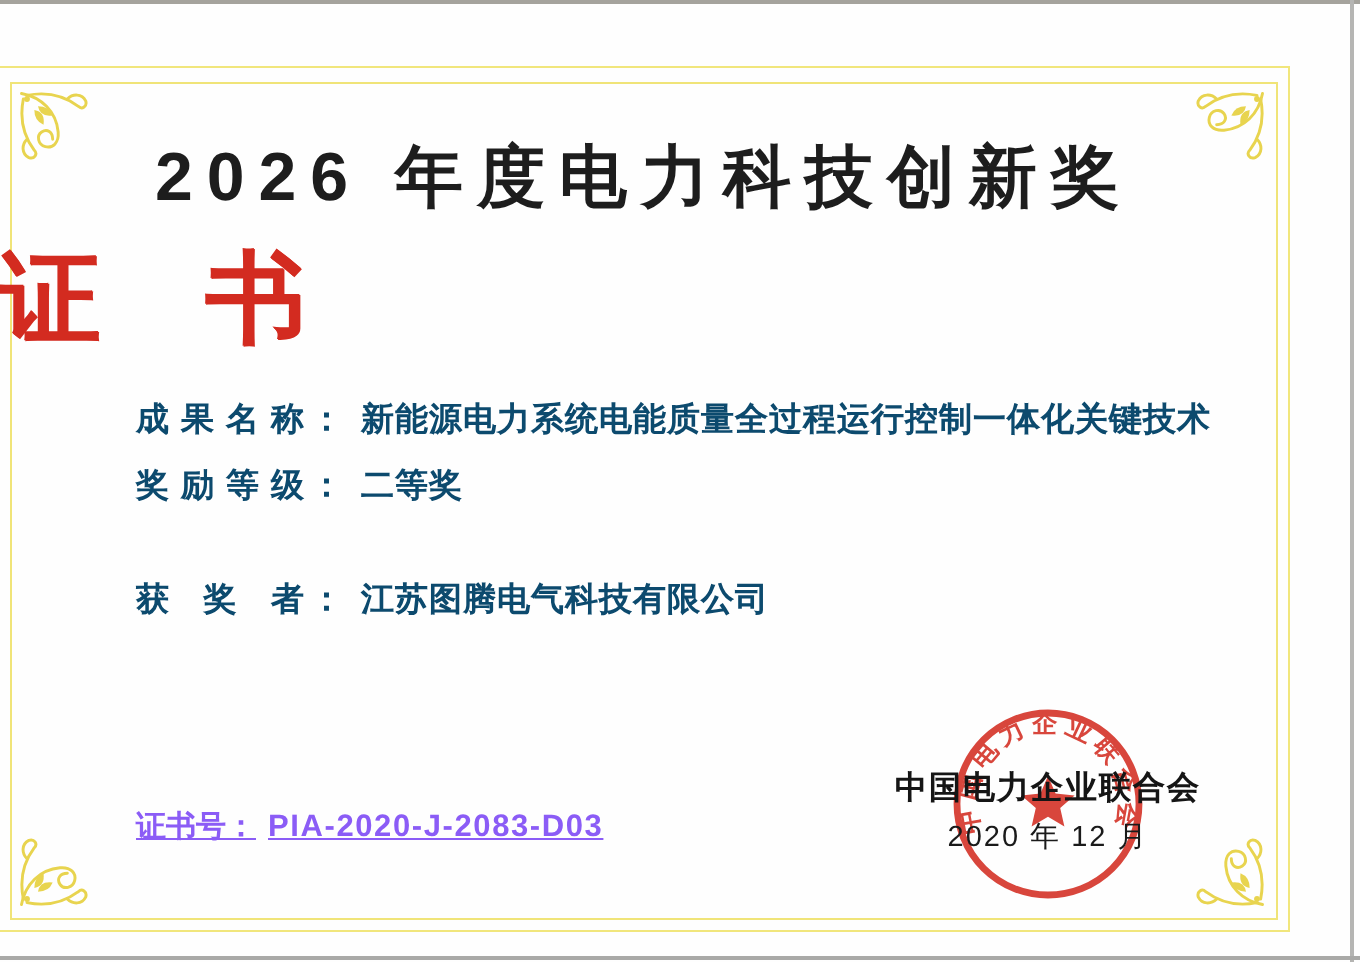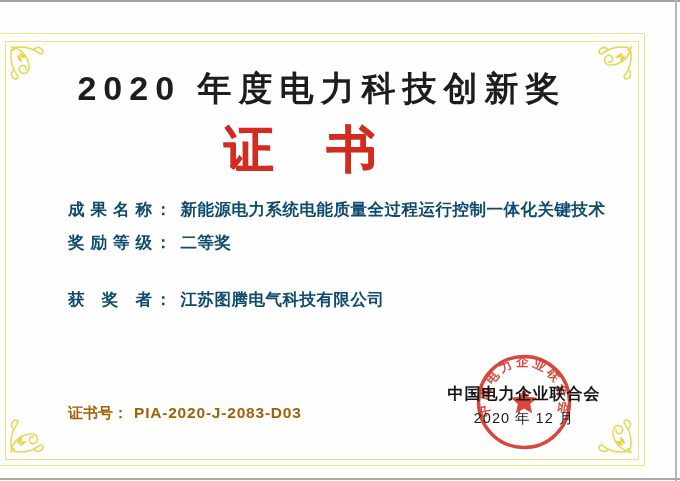--- a/index.html
+++ b/index.html
@@ -25,37 +25,37 @@
   .orn-tr{right:46px;top:44px;transform:rotate(90deg);}
   .orn-br{right:46px;bottom:26px;transform:rotate(180deg);}
   .orn-bl{left:8px;bottom:26px;transform:rotate(270deg);}
 
   .title{
     position:absolute;left:0;top:66px;width:644px;text-align:center;
     font-size:34px;font-weight:700;letter-spacing:7px;color:#1d1d1d;
     font-family:"Liberation Sans", sans-serif;
   }
   .cert-word{
-    position:absolute;left:0;top:116px;width:602px;text-align:center;
+    position:absolute;left:0;top:116px;width:602px;text-align:left;
     font-size:50px;font-weight:700;color:#d32b20;word-spacing:36px;
     letter-spacing:2px;
     font-family:"Liberation Serif", serif;
     text-shadow:0.5px 0.5px 0 #d32b20;
   }
 
   .fields{position:absolute;left:68px;top:0;}
   .field-row{position:absolute;left:0;white-space:nowrap;font-size:16.5px;color:#0c4a6e;font-weight:600;}
   .row-0{top:199px;}
   .row-1{top:232px;}
   .row-2{top:289px;}
   .field-label{display:inline-block;width:84px;text-align:justify;text-align-last:justify;}
   .field-colon{display:inline-block;margin-left:3px;}
   .field-value{display:inline-block;margin-left:9px;letter-spacing:0.5px;}
 
-  .cert-no{position:absolute;left:68px;top:404px;font-size:15px;color:#a16207;font-weight:600;white-space:nowrap;}
+  .cert-no{position:absolute;left:68px;top:404px;font-size:15px;color:#8b5cf6;font-weight:600;white-space:nowrap;text-decoration:underline;}
   .cert-no .num{font-family:"Liberation Sans", sans-serif;font-size:15.5px;letter-spacing:0.8px;margin-left:6px;font-weight:600;}
 
   .seal-svg{position:absolute;left:474px;top:352px;width:100px;height:100px;opacity:.92;}
   .issuer{
     position:absolute;left:414px;top:384px;width:220px;text-align:center;
     font-size:16px;font-weight:700;color:#151515;letter-spacing:1px;z-index:3;white-space:nowrap;
   }
   .issue-date{
     position:absolute;left:414px;top:409px;width:220px;text-align:center;
     font-size:14.5px;font-weight:400;color:#1a1a1a;letter-spacing:1px;z-index:3;white-space:nowrap;
@@ -115,21 +115,21 @@
       <path d="M6,4 C16,2 26,4 34,10 M28,6 C31,3 36,3 38,7 C39,10 36,12 34,10"></path>
       <path d="M4,6 C2,16 4,26 10,34 M6,28 C3,31 3,36 7,38 C10,39 12,36 10,34"></path>
     </g>
     <g fill="#e8d44f" stroke="none">
       <path d="M12,10 q6,0 8,5 q-7,1 -8,-5 Z"></path>
       <path d="M10,12 q0,6 5,8 q1,-7 -5,-8 Z"></path>
       <circle cx="6" cy="6" r="1.6"></circle>
     </g>
   </svg>
 
-  <div class="title">2020 年度电力科技创新奖</div>
+  <div class="title">2026 年度电力科技创新奖</div>
   <div class="cert-word">证 书</div>
 
   <div class="fields">
     <div class="field-row row-0">
       <span class="field-label">成果名称</span><span class="field-colon">：</span><span class="field-value">新能源电力系统电能质量全过程运行控制一体化关键技术</span>
     </div>
     <div class="field-row row-1">
       <span class="field-label">奖励等级</span><span class="field-colon">：</span><span class="field-value">二等奖</span>
     </div>
     <div class="field-row row-2">

